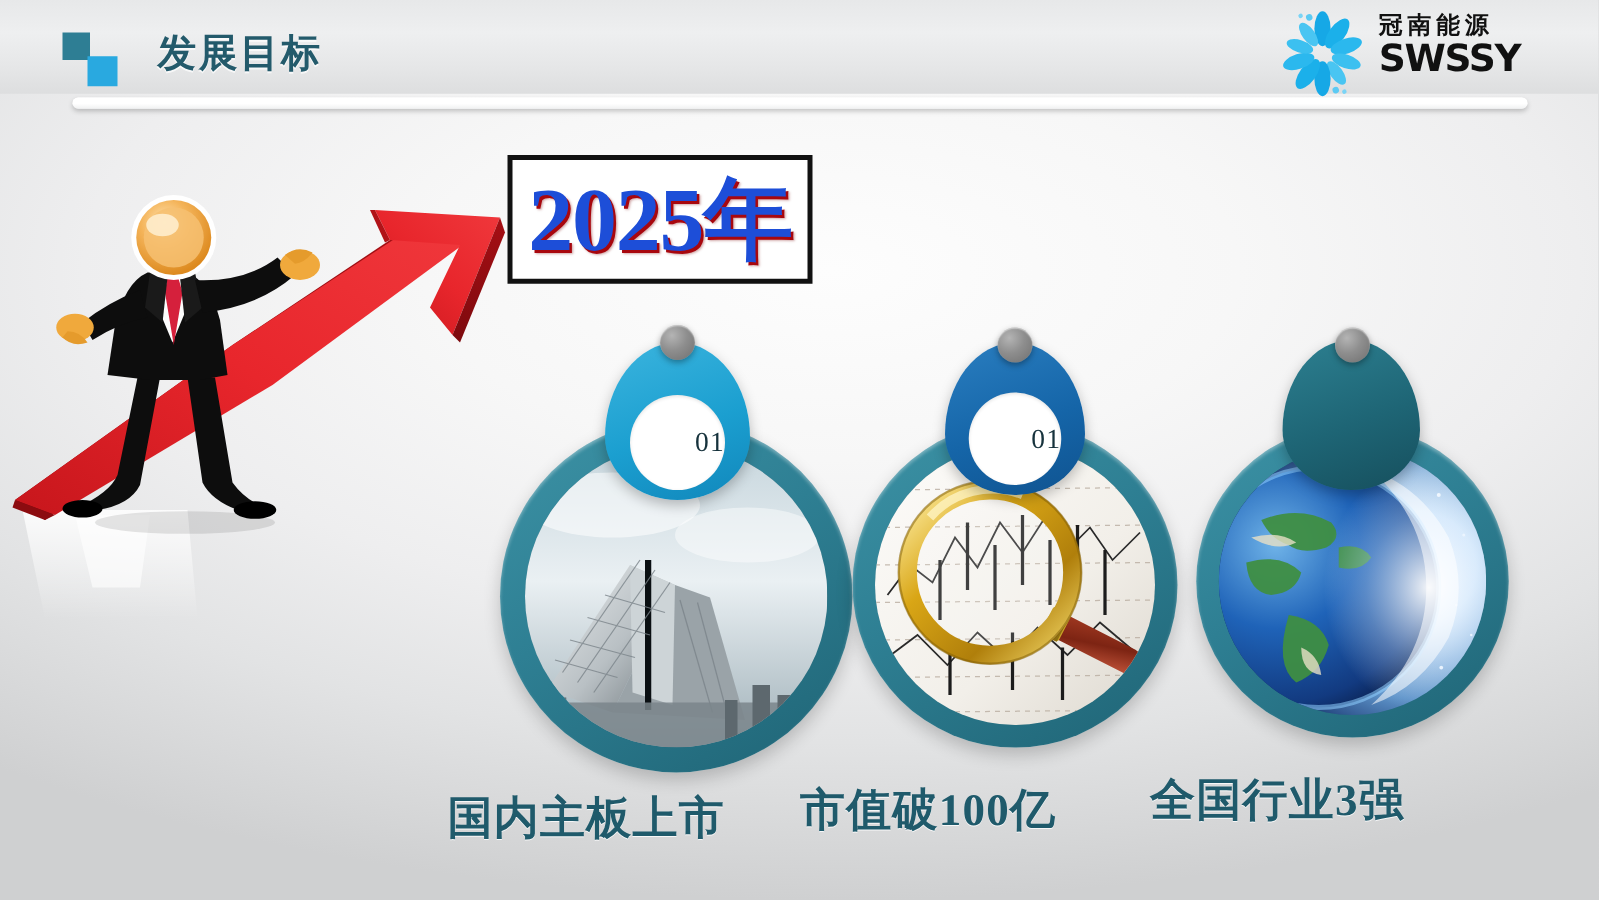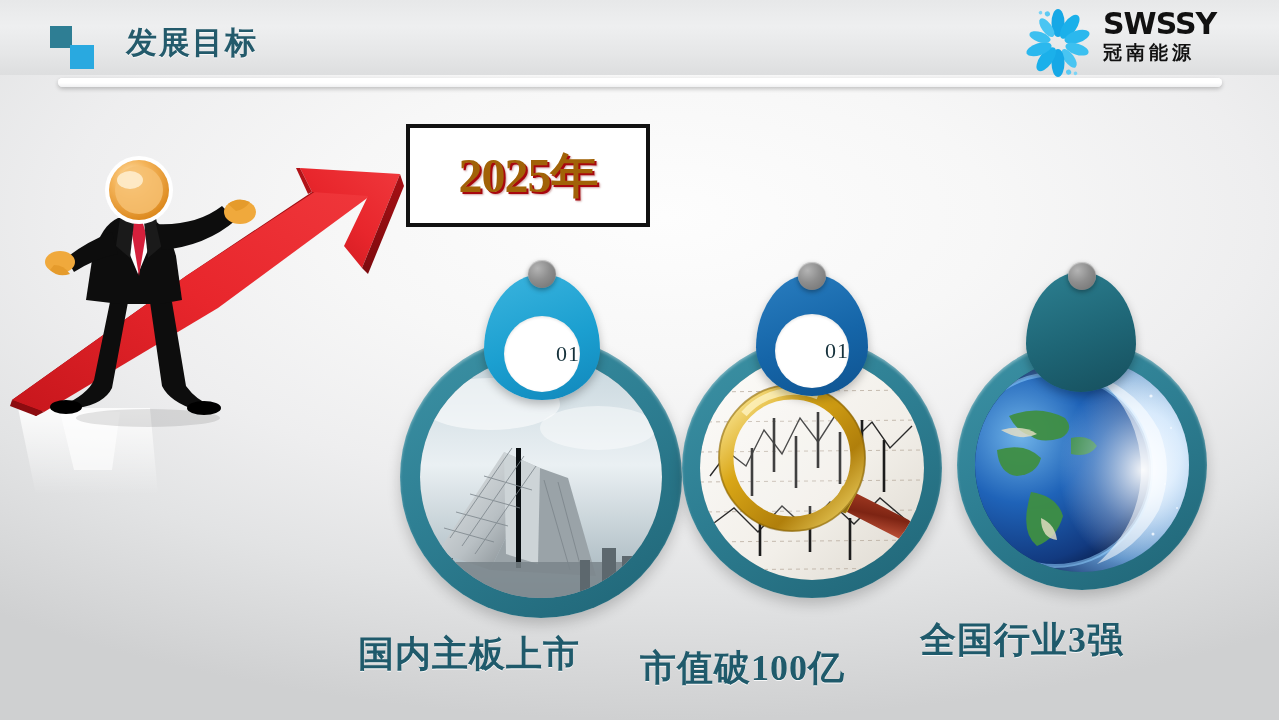--- a/index.html
+++ b/index.html
@@ -32,22 +32,22 @@
   #logo-mark{position:absolute;left:10px;top:2px;width:74px;height:72px;}
   #logo-text{position:absolute;left:92px;top:4px;width:160px;}
   #logo-name{font-size:30px;font-weight:bold;color:#111;letter-spacing:-1px;
     font-family:"DejaVu Sans","Liberation Sans",sans-serif;line-height:32px;}
   #logo-sub{font-size:19px;font-weight:bold;color:#111;letter-spacing:4px;line-height:24px;
     font-family:"DejaVu Sans","Liberation Sans",sans-serif;}
   
   #year-box{position:absolute;left:406px;top:124px;width:244px;height:103px;
     background:#ffffff;border:4px solid #111;box-sizing:border-box;
     display:flex;align-items:center;justify-content:center;}
-  #year-text{font-family:"Liberation Serif","DejaVu Serif",serif;font-size:48px;font-weight:bold;
-    color:#a16207;letter-spacing:-1px;
+  #year-text{font-family:"Liberation Serif","DejaVu Serif",serif;font-size:72px;font-weight:bold;
+    color:#1d4ed8;letter-spacing:-1px;
     text-shadow:2px 2px 0 #a8070e, 3px 3px 2px rgba(120,0,0,.35);}
   
   #hero{position:absolute;left:0px;top:150px;width:420px;height:360px;}
   
   .node{position:absolute;}
   .ring{position:absolute;border-radius:50%;
     box-shadow:0 6px 14px rgba(0,0,0,.20), inset 0 2px 3px rgba(255,255,255,.35);}
   .photo{position:absolute;border-radius:50%;overflow:hidden;
     box-shadow:inset 0 3px 8px rgba(0,0,0,.35);}
   .pin{position:absolute;border-radius:50% 50% 50% 50%/60% 60% 40% 40%;
@@ -123,22 +123,22 @@
             <g transform="rotate(340)">
                 <circle cx="0" cy="-31" r="2.6" fill="#5ccaf3"></circle>
               </g>
             <g transform="rotate(330)">
                 <circle cx="0" cy="-35" r="1.8" fill="#7ad4f6"></circle>
               </g>
           </g>
         </svg>
       </div>
       <div id="logo-text">
+        <div id="logo-sub">冠南能源</div>
         <div id="logo-name">SWSSY</div>
-        <div id="logo-sub">冠南能源</div>
       </div>
     </div>
   </div>
 
   <div id="year-box">
     <span id="year-text">2025年</span>
   </div>
 
   <div id="hero">
     <svg width="420" height="360" viewBox="0 0 420 360">
@@ -333,21 +333,21 @@
         <circle cx="92" cy="102" r="73" fill="none" stroke="#7d5c08" stroke-width="2" opacity=".5"></circle>
         <path d="M44 58 A66 66 0 0 1 118 40" stroke="#fff6c8" stroke-width="7" fill="none" opacity=".75"></path>
       </svg>
     </div>
     <div class="pin" style="left:76px;top:12px;width:112px;height:122px;
          background:linear-gradient(160deg,#2a7ec0 0%,#1565a8 55%,#0f5390 100%);"></div>
     <div class="pin-inner" style="left:95px;top:52px;width:74px;height:74px;">
       <span class="pin-num">01</span>
     </div>
     <div class="knob" style="left:118px;top:0px;"></div>
-    <div class="caption" style="left:-40px;top:362px;width:352px;margin-top:20px;">市值破100亿</div>
+    <div class="caption" style="left:-40px;top:362px;width:352px;">市值破100亿</div>
   </div>
 
   <div class="node" style="left:955px;top:262px;width:272px;height:416px;">
     <div class="ring" style="left:2px;top:78px;width:250px;height:250px;
          background:linear-gradient(150deg,#3d93a6 0%,#2e7f93 45%,#1f6475 100%);"></div>
     <div class="photo" style="left:20px;top:96px;width:214px;height:214px;">
       <svg width="214" height="214" viewBox="0 0 214 214">
         <defs>
           <radialGradient id="space3" cx="75%" cy="45%" r="70%">
             <stop offset="0" stop-color="#ffffff"></stop>

